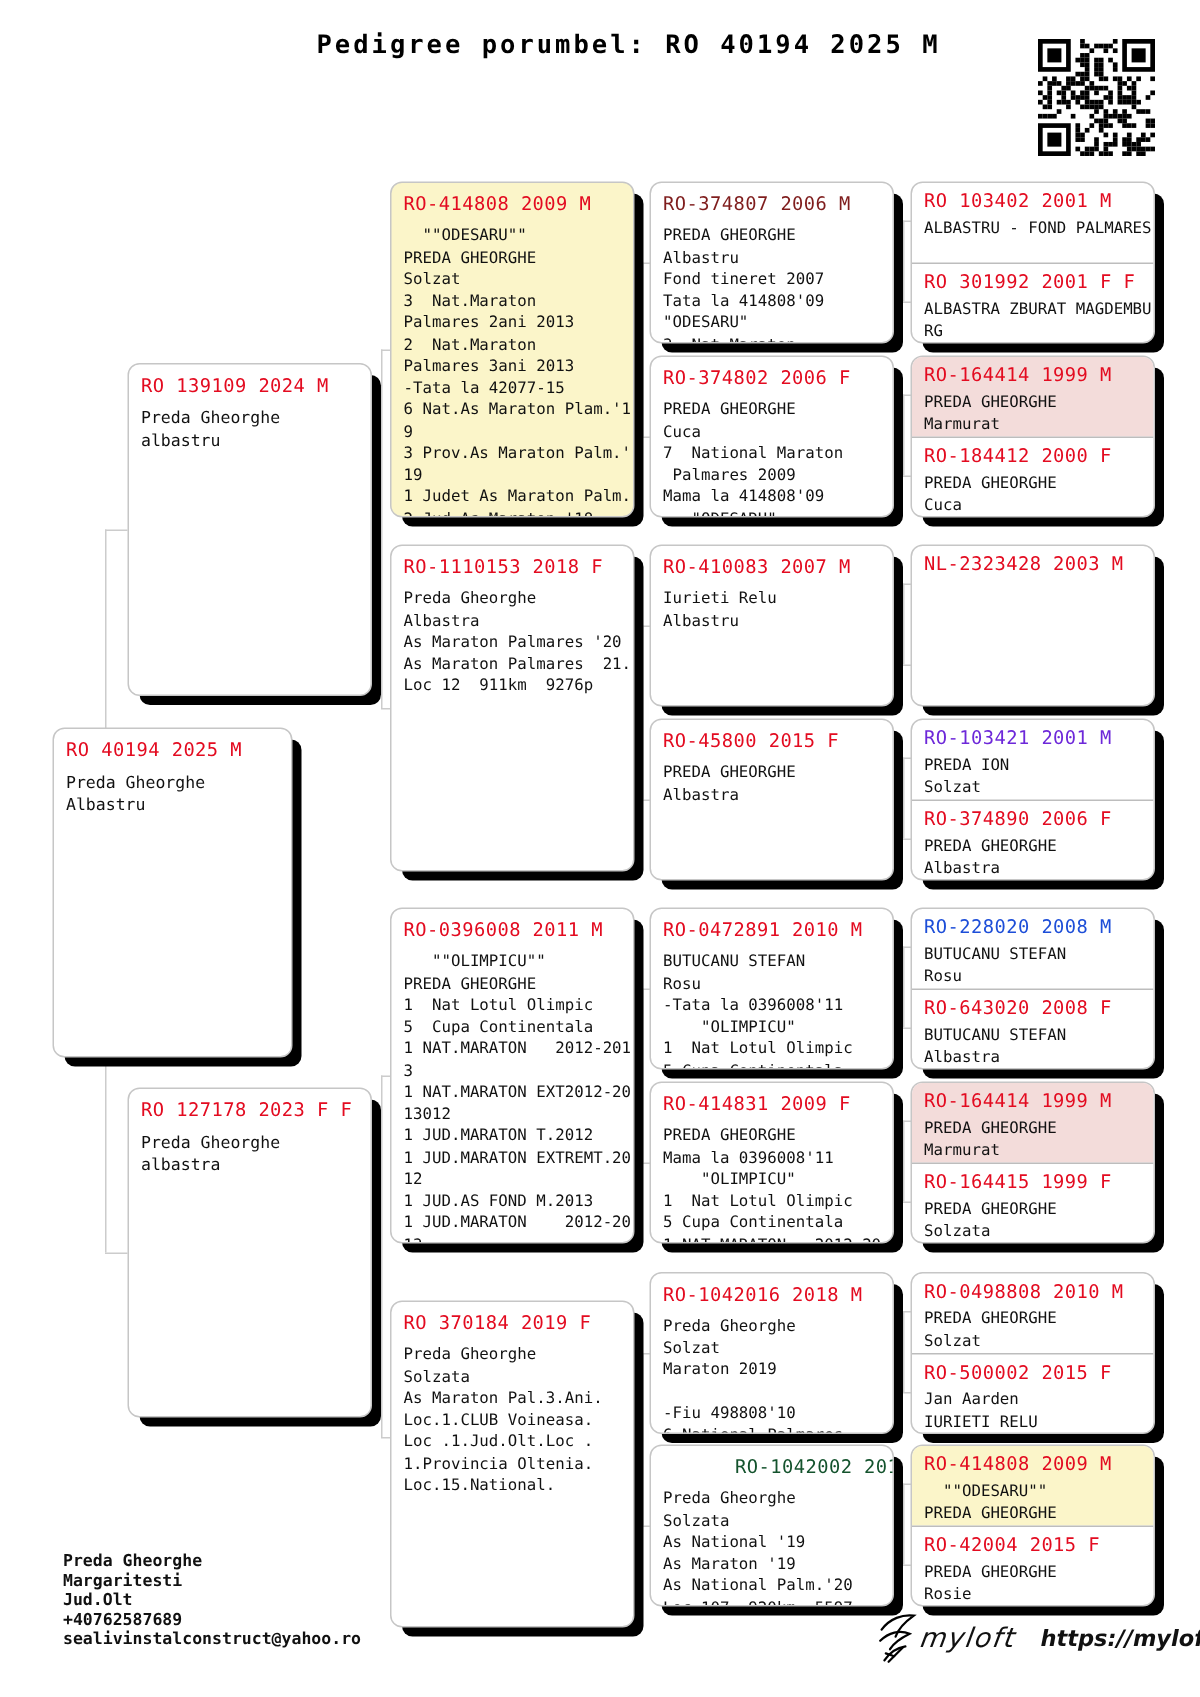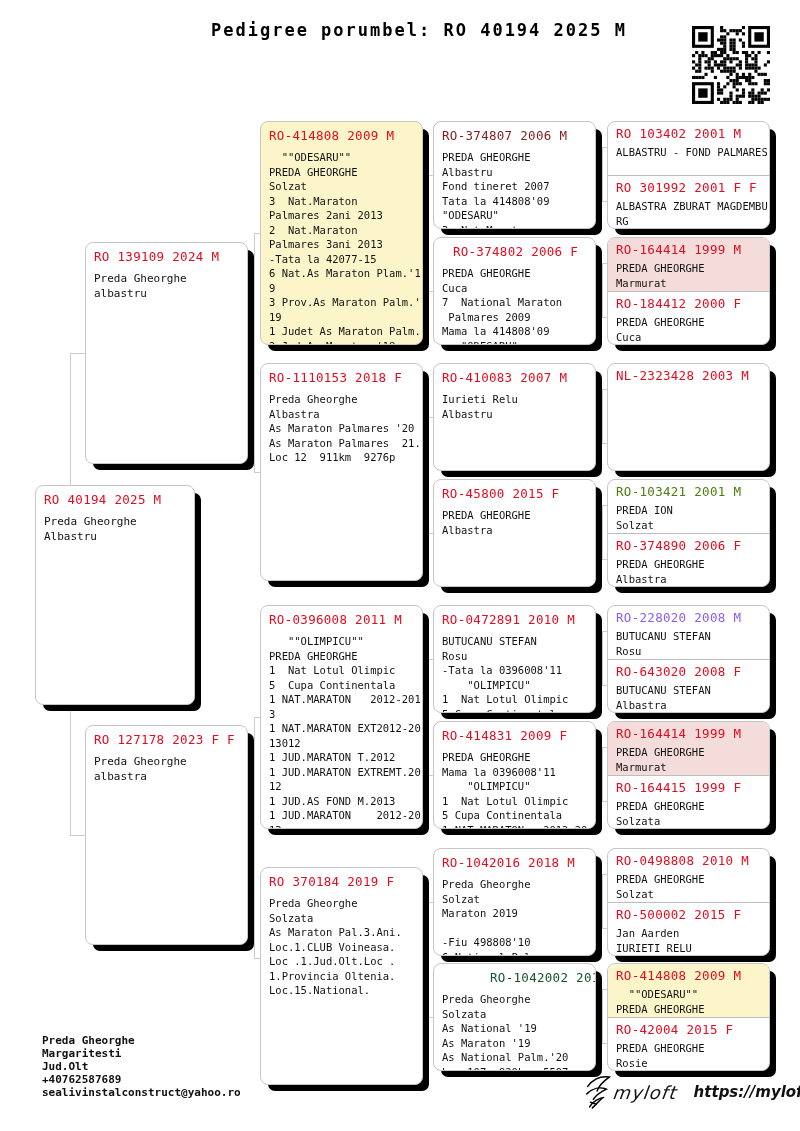--- a/index.html
+++ b/index.html
@@ -400,21 +400,21 @@
 <div class="box" style="left:433px;top:121px;width:163px;height:108px">
   <div class="box-id" style="color: #7f1d1d;">RO-374807 2006 M</div>
   <div class="box-body">PREDA GHEORGHE
 Albastru
 Fond tineret 2007
 Tata la 414808'09
 "ODESARU"
 3  Nat.Maraton</div>
 </div>
 <div class="box" style="left:433px;top:237px;width:163px;height:108px">
-  <div class="box-id" style="color: rgb(227, 11, 32); text-align: center;">RO-374802 2006 F</div>
+  <div class="box-id" style="color: rgb(227, 11, 32);">RO-374802 2006 F</div>
   <div class="box-body">PREDA GHEORGHE
 Cuca
 7  National Maraton
  Palmares 2009
 Mama la 414808'09
    "ODESARU"</div>
 </div>
 <div class="box" style="left:433px;top:363px;width:163px;height:108px">
   <div class="box-id" style="color: rgb(227, 11, 32);">RO-410083 2007 M</div>
   <div class="box-body">Iurieti Relu
@@ -485,33 +485,33 @@
 Cuca</div>
   </div>
 </div>
 <div class="box pair" style="left:607px;top:363px;width:163px;height:108px">
   <div class="entry">
     <div class="box-id" style="color: rgb(227, 11, 32);">NL-2323428 2003 M</div>
   </div>
 </div>
 <div class="box pair" style="left:607px;top:479px;width:163px;height:108px">
   <div class="entry">
-    <div class="box-id" style="color: #4d7c0f;">RO-103421 2001 M</div>
+    <div class="box-id" style="color: #6d28d9;">RO-103421 2001 M</div>
     <div class="box-body">PREDA ION
 Solzat</div>
   </div>
   <div class="entry">
     <div class="box-id" style="color: rgb(227, 11, 32);">RO-374890 2006 F</div>
     <div class="box-body">PREDA GHEORGHE
 Albastra</div>
   </div>
 </div>
 <div class="box pair" style="left:607px;top:605px;width:163px;height:108px">
   <div class="entry">
-    <div class="box-id" style="color: #8b5cf6;">RO-228020 2008 M</div>
+    <div class="box-id" style="color: #1d4ed8;">RO-228020 2008 M</div>
     <div class="box-body">BUTUCANU STEFAN
 Rosu</div>
   </div>
   <div class="entry">
     <div class="box-id" style="color: rgb(227, 11, 32);">RO-643020 2008 F</div>
     <div class="box-body">BUTUCANU STEFAN
 Albastra</div>
   </div>
 </div>
 <div class="box pair" style="left:607px;top:721px;width:163px;height:108px">

